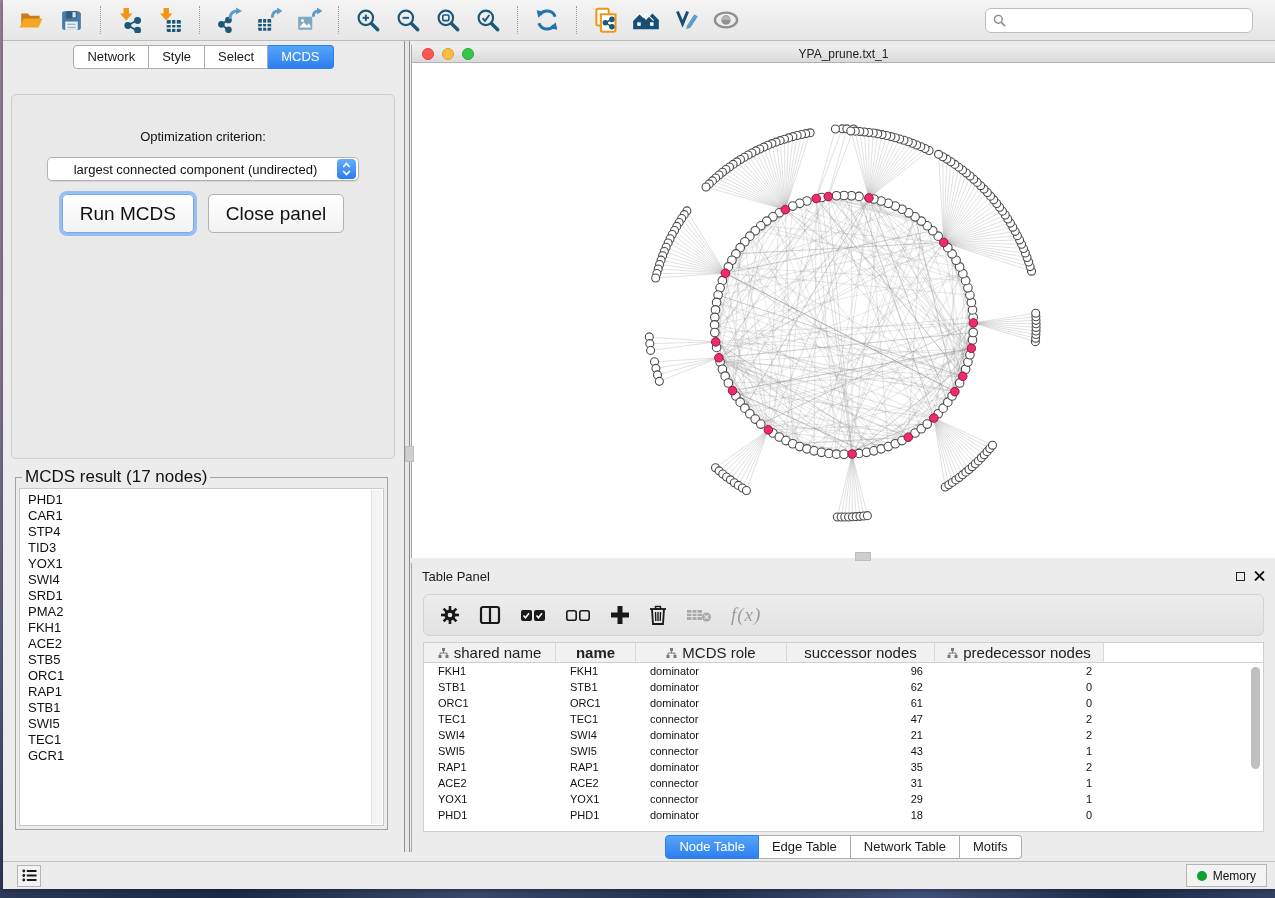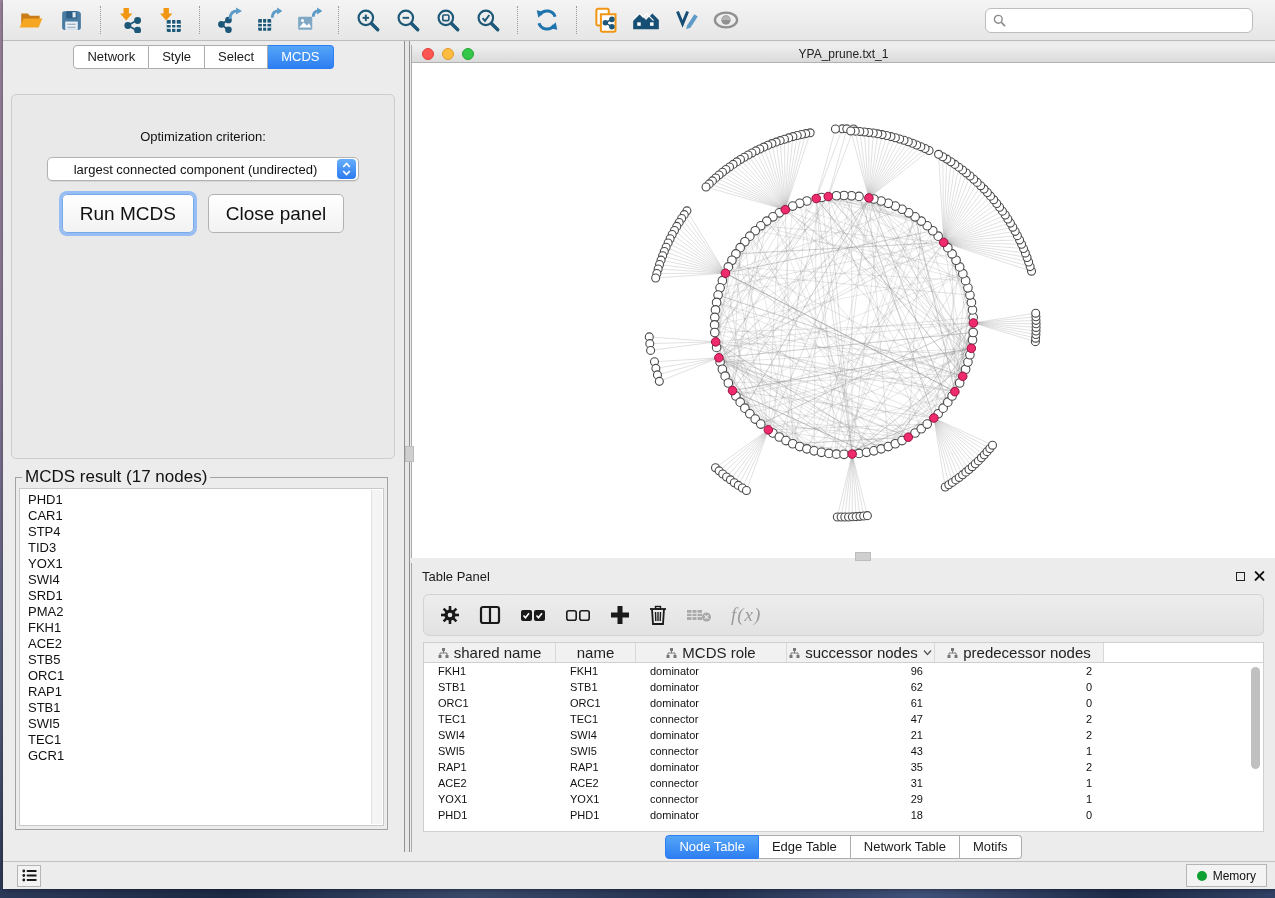--- a/index.html
+++ b/index.html
@@ -1121,33 +1121,33 @@
       <div class="thead" id="tbl-head">
           <div class="th" style="width: 132px;">
             <svg width="11" height="10" viewBox="0 0 11 10">
               <path d="M5.5 3 v2 M2 5 h7 M2 5 v2 M9 5 v2" stroke="#777" stroke-width="1" fill="none"></path>
               <rect x="4" y="0" width="3" height="3" fill="#777"></rect>
               <rect x="0.5" y="7" width="3" height="3" fill="#777"></rect>
               <rect x="7.5" y="7" width="3" height="3" fill="#777"></rect>
             </svg>
             <span>shared name</span>
           </div>
-          <div class="th" style="width: 80px;">
+          <div class="th" style="width: 80px; font-weight: bold;">
             <span>name</span>
           </div>
           <div class="th" style="width: 151px;">
             <svg width="11" height="10" viewBox="0 0 11 10">
               <path d="M5.5 3 v2 M2 5 h7 M2 5 v2 M9 5 v2" stroke="#777" stroke-width="1" fill="none"></path>
               <rect x="4" y="0" width="3" height="3" fill="#777"></rect>
               <rect x="0.5" y="7" width="3" height="3" fill="#777"></rect>
               <rect x="7.5" y="7" width="3" height="3" fill="#777"></rect>
             </svg>
             <span>MCDS role</span>
           </div>
-          <div class="th" style="width: 148px;">
+          <div class="th" style="width: 148px; flex-direction: column;">
             <svg width="11" height="10" viewBox="0 0 11 10">
               <path d="M5.5 3 v2 M2 5 h7 M2 5 v2 M9 5 v2" stroke="#777" stroke-width="1" fill="none"></path>
               <rect x="4" y="0" width="3" height="3" fill="#777"></rect>
               <rect x="0.5" y="7" width="3" height="3" fill="#777"></rect>
               <rect x="7.5" y="7" width="3" height="3" fill="#777"></rect>
             </svg>
             <span>successor nodes</span>
             <svg width="9" height="7" viewBox="0 0 9 7">
               <path d="M1 1.5 L4.5 5.5 8 1.5" stroke="#555" stroke-width="1.3" fill="none"></path>
             </svg>

